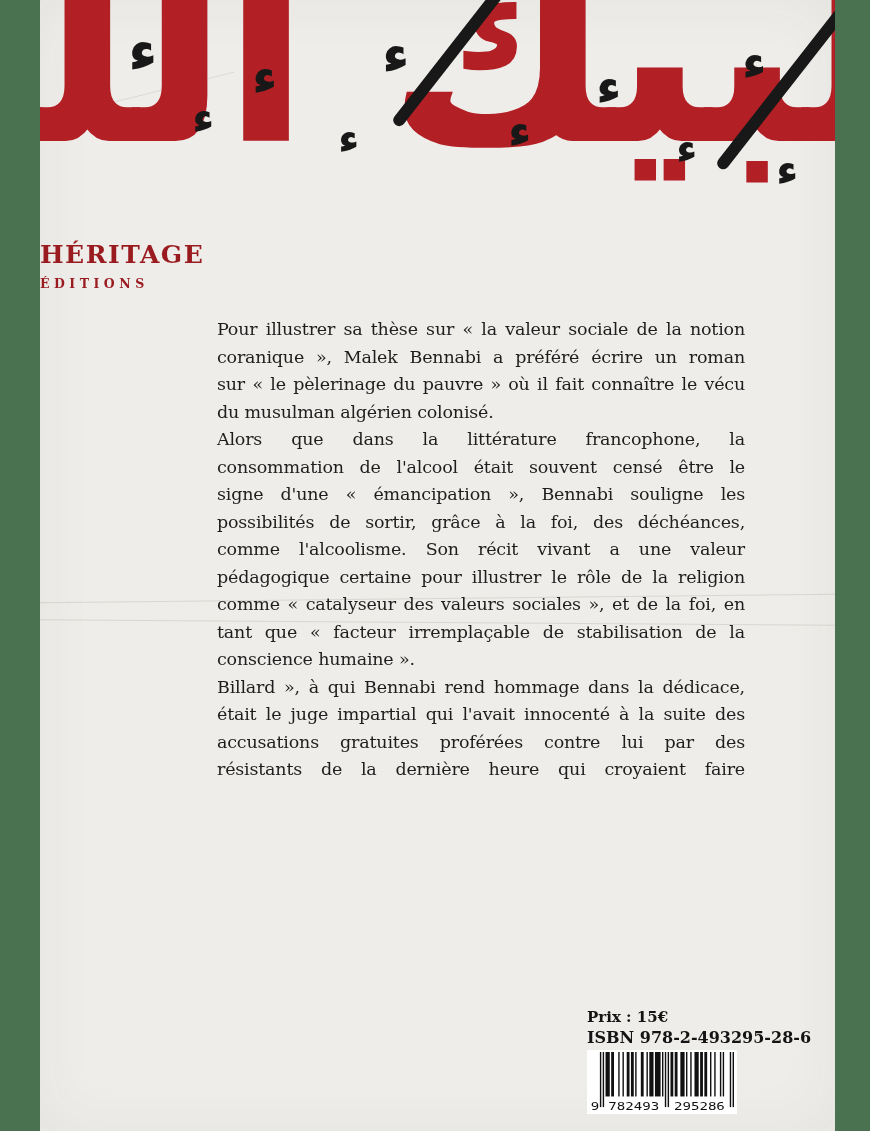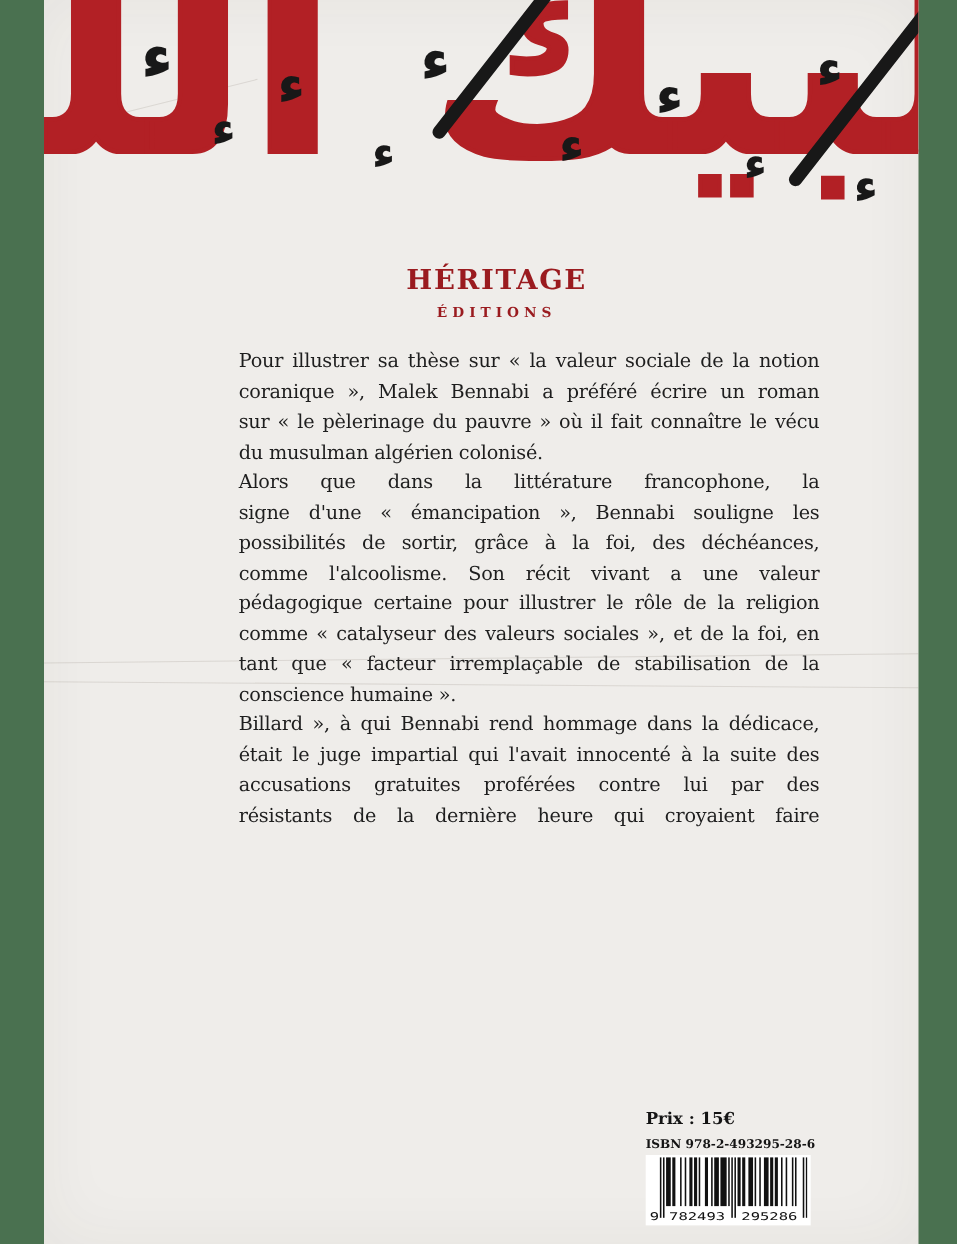--- a/index.html
+++ b/index.html
@@ -37,34 +37,34 @@
   .m3{left:212px;top:52px;font-size:50px;}
   .m4{left:298px;top:118px;font-size:42px;}
   .m5{left:342px;top:28px;font-size:54px;}
   .m6{left:468px;top:108px;font-size:46px;}
   .m7{left:556px;top:62px;font-size:50px;}
   .m8{left:636px;top:128px;font-size:42px;}
   .m9{left:702px;top:38px;font-size:48px;}
   .m10{left:736px;top:148px;font-size:44px;}
 
   
-  .publisher{position:absolute;top:242px;left:0;width:100%;text-align:center;color:var(--publisher-red);padding-left:28px;}
+  .publisher{position:absolute;top:242px;left:0;width:100%;color:var(--publisher-red);}
   .pub-name{font-size:25px;font-weight:bold;letter-spacing:1.5px;line-height:1.05;}
   .pub-sub{font-size:12.5px;font-weight:bold;letter-spacing:4.5px;margin-top:8px;}
 
   
   .body-text{position:absolute;left:137px;top:316px;width:528px;color:var(--body-text);
              font-size:17.5px;line-height:27.5px;letter-spacing:-0.2px;margin-left:40px;}
   .line{text-align:justify;text-align-last:justify;white-space:nowrap;}
   .line.last{text-align-last:left;}
 
   
   .footer{position:absolute;right:98px;bottom:17px;width:150px;color:#141414;}
   .price{text-align:left;font-size:15px;font-weight:bold;padding-right:2px;white-space:nowrap;}
-  .isbn{text-align:right;font-size:11px;font-weight:bold;white-space:nowrap;margin-top:8px;}
+  .isbn{text-align:right;font-size:16px;font-weight:bold;white-space:nowrap;margin-top:2px;}
   .barcode-box{margin-top:3px;width:150px;height:64px;background:var(--barcode-background);
                padding:2px 3px;}
 </style>
 </head>
 <body>
 
 <div class="page">
   <div class="cover">
     <div class="crease c1"></div>
     <div class="crease c2"></div>
@@ -93,20 +93,21 @@
 
     <div class="body-text">
       <div>
         <div class="line">Pour illustrer sa thèse sur « la valeur sociale de la notion</div>
         <div class="line">coranique », Malek Bennabi a préféré écrire un roman</div>
         <div class="line">sur « le pèlerinage du pauvre » où il fait connaître le vécu</div>
         <div class="line last">du musulman algérien colonisé.</div>
       </div>
       <div>
         <div class="line">Alors que dans la littérature francophone, la</div>
+        <div class="line">consommation de l'alcool était souvent censé être le</div>
         <div class="line">signe d'une « émancipation », Bennabi souligne les</div>
         <div class="line">possibilités de sortir, grâce à la foi, des déchéances,</div>
         <div class="line">comme l'alcoolisme. Son récit vivant a une valeur</div>
         <div class="line">pédagogique certaine pour illustrer le rôle de la religion</div>
         <div class="line">comme « catalyseur des valeurs sociales », et de la foi, en</div>
         <div class="line">tant que « facteur irremplaçable de stabilisation de la</div>
         <div class="line last">conscience humaine ».</div>
       </div>
       <div>
         <div class="line">Billard », à qui Bennabi rend hommage dans la dédicace,</div>

